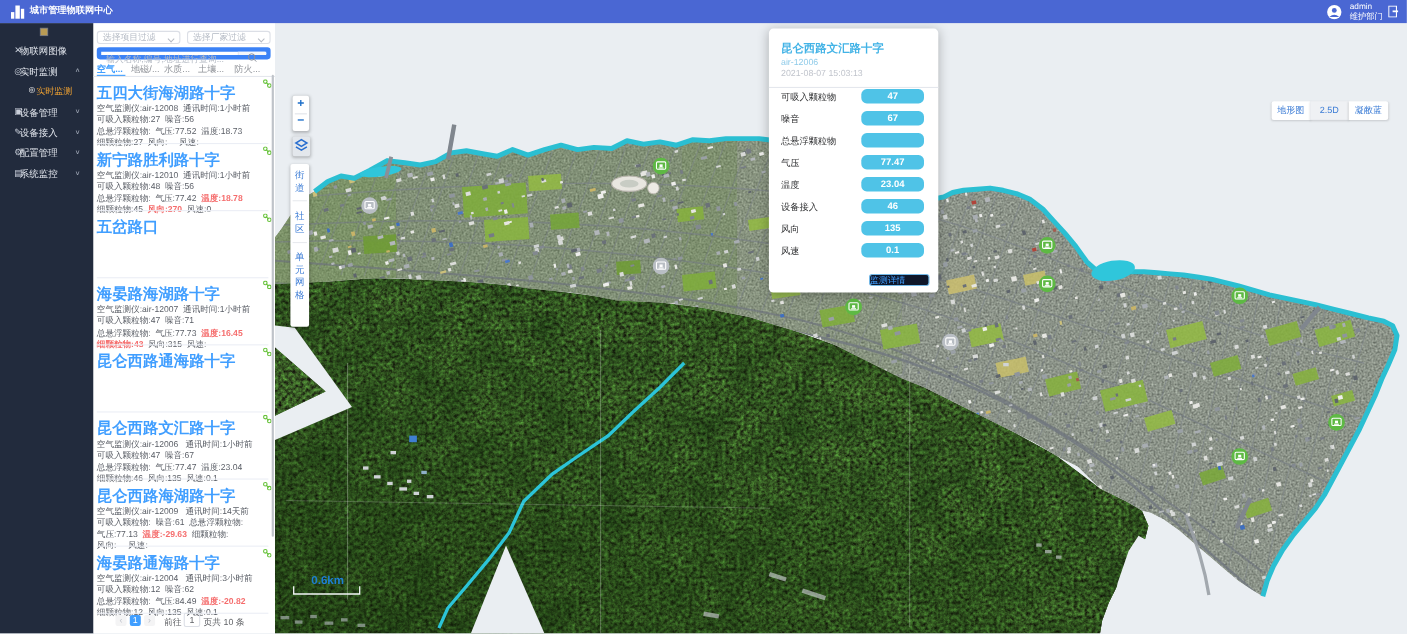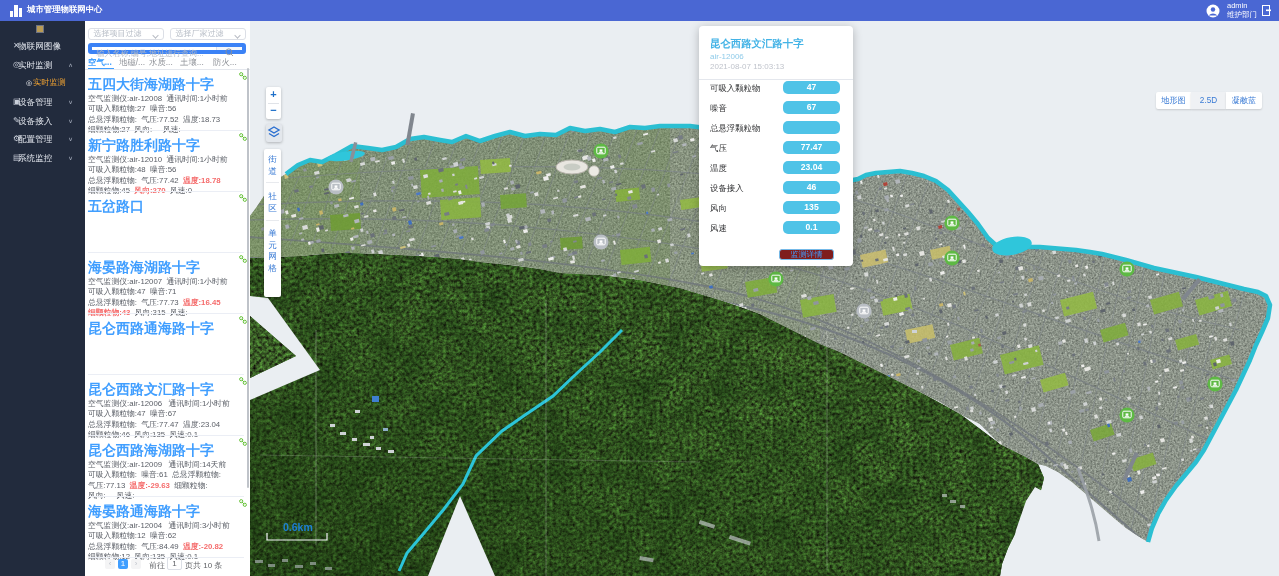--- a/index.html
+++ b/index.html
@@ -47,21 +47,21 @@
 .mapbtns div { position:absolute; top:0; height:17px; line-height:17px; text-align:center; font-size:8.2px; color:#3a7bd5; background:#fff; box-shadow:0 1px 2px rgba(0,0,0,0.15); }
 
 .popup { position:absolute; left:449px; top:5px; width:154px; height:240px; background:#fff; border-radius:4px; box-shadow:0 2px 10px rgba(0,0,0,0.25); z-index:10; }
 .popup .pt { position:absolute; left:11px; top:11px; font-size:10.4px; font-weight:bold; color:#43b3e6; }
 .popup .pid { position:absolute; left:11px; top:26px; font-size:8px; color:#8fcbe9; }
 .popup .pdate { position:absolute; left:11px; top:36px; font-size:8px; color:#c0c4cc; }
 .popup .pdiv { position:absolute; left:0; top:52.5px; width:154px; height:1px; background:#e4e7ed; }
 .prow { position:absolute; left:11px; width:143px; height:14px; }
 .prow .pl { position:absolute; left:0; top:2px; font-size:8.4px; color:#303133; }
 .prow .pb { position:absolute; left:73px; top:0; width:57px; height:13px; background:#4fc3e7; border-radius:5px; color:#fff; font-size:8.6px; font-weight:bold; text-align:center; line-height:13px; }
-.pbtn { position:absolute; left:80px; top:222.5px; width:55px; height:11.5px; border:1px solid #74b9e8; border-radius:3px; color:#409eff; font-size:8px; text-align:center; line-height:10px; background:#7f1d1d; }
+.pbtn { position:absolute; left:91px; top:222.5px; width:55px; height:11.5px; border:1px solid #74b9e8; border-radius:3px; color:#409eff; font-size:8px; line-height:10px; background:#0f172a; }
 </style>
 </head>
 <body>
 
 <div class="map">
 <svg width="1029" height="555" viewBox="250 21 1029 555">
 <defs>
 <filter id="ff" x="-2%" y="-2%" width="104%" height="104%" color-interpolation-filters="sRGB">
   <feTurbulence type="fractalNoise" baseFrequency="0.30" numOctaves="4" seed="11" result="n"></feTurbulence>
   <feColorMatrix in="n" type="matrix" values="0.42 0.12 0 0 -0.045

